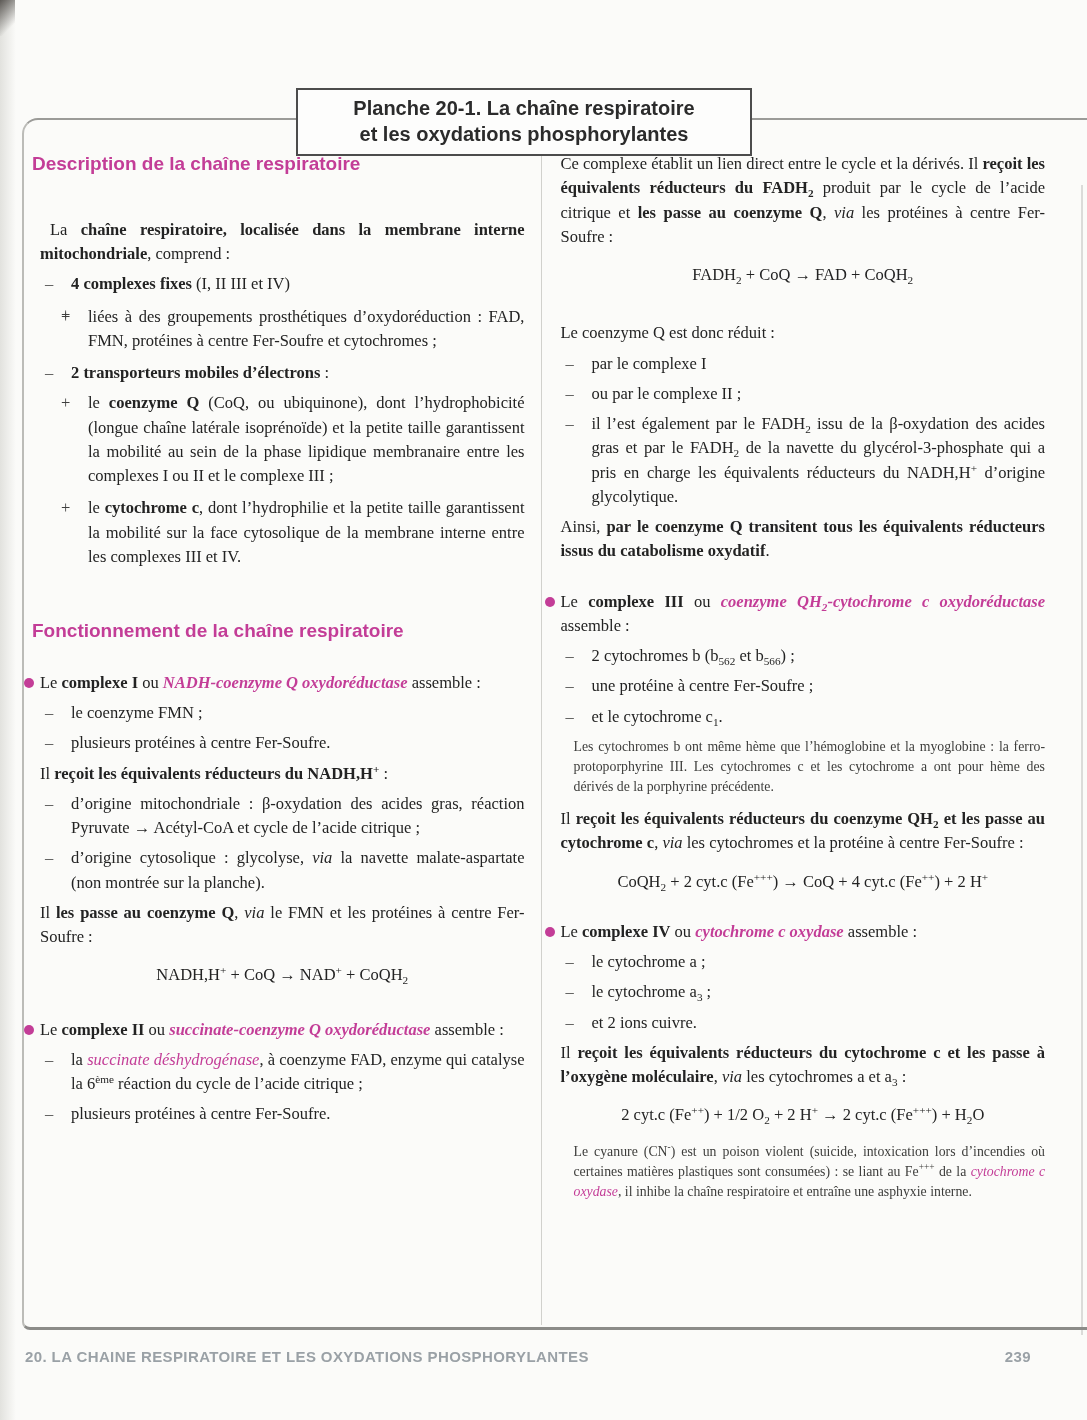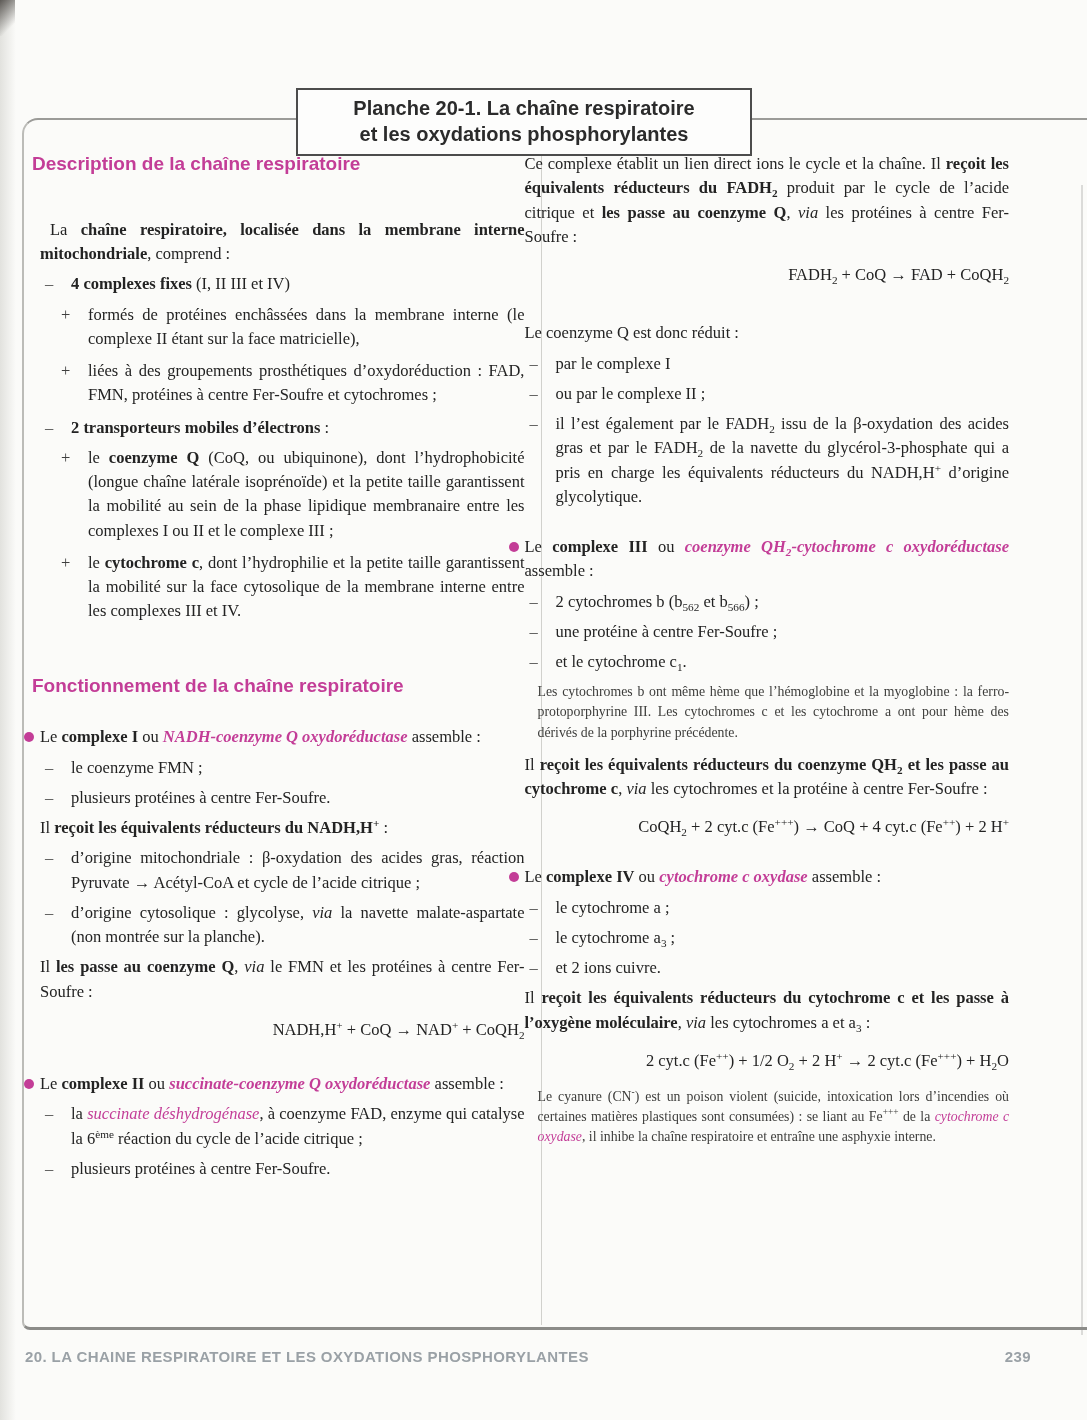--- a/index.html
+++ b/index.html
@@ -22,33 +22,33 @@
     border-top:2px solid #9b9b98;border-left:2px solid #bcbcb8;
     border-bottom:3px solid #8c8c89;border-top-left-radius:16px;
     border-bottom-left-radius:8px;}
   
   .title-box{position:absolute;left:296px;top:88px;width:456px;z-index:3;
     background:#fdfdfc;border:2px solid #4c4c4c;box-sizing:border-box;
     padding:5px 20px 6px;text-align:center;
     font-family:"Liberation Sans","DejaVu Sans",sans-serif;
     font-weight:bold;font-size:20px;line-height:1.32;color:#2b2b2b;}
   
-  .columns{position:absolute;left:40px;right:42px;top:152px;display:flex;}
+  .columns{position:absolute;left:40px;right:42px;top:152px;display:flex;gap:36px;}
   .col{width:calc(50% - 18px);box-sizing:border-box;}
   .divider{position:absolute;left:541px;top:145px;height:1180px;width:1px;
     background:#d1d1cd;}
   .col-heading{font-family:"Liberation Sans","DejaVu Sans",sans-serif;
     font-weight:bold;font-size:19px;color:var(--accent);
     margin:0 0 42px -8px;line-height:1.25;}
   .h-second{margin-top:50px;margin-bottom:28px;}
   
   .blk{margin:0 0 6px 0;text-align:justify;}
   .p{}
   .indent{text-indent:10px;}
-  .eq{text-align:right;margin:14px 0;}
+  .eq{text-align:center;margin:14px 0;}
   .note{font-size:13.8px;line-height:1.46;color:#3d3d3b;
     padding-left:13px;margin:8px 0 10px;}
   .dash{position:relative;padding-left:31px;}
   .dash > .marker{position:absolute;left:5px;color:#4a4a4a;}
   .plus{position:relative;padding-left:48px;margin-bottom:8px;}
   .plus > .marker{position:absolute;left:21px;color:#3f3f3f;}
   .bullet{position:relative;padding-left:0;}
   .bullet > .marker{position:absolute;left:-16px;top:7px;width:10px;height:10px;
     border-radius:50%;background:var(--accent);}
   .b{font-weight:bold;}
@@ -77,21 +77,21 @@
   <div>Planche 20-1. La chaîne respiratoire</div>
   <div>et les oxydations phosphorylantes</div>
 </div>
 
 <div class="columns">
   <div class="col">
     <div class="col-heading">Description de la chaîne respiratoire</div>
     <div>
         <div class="blk p indent"><span>La </span><span class="b">chaîne respiratoire, localisée dans la membrane interne mitochondriale</span><span>, comprend :</span></div>
         <div class="blk dash"><span class="marker">–</span><span class="content"><span class="b">4 complexes fixes</span><span> (I, II III et IV)</span></span></div>
-        <div class="blk plus"><span class="marker">+</span><span class="content"><span>formés de protéines enchâssées dans la membrane interne (le complexe II étant sur la face matricielle),</span></span></div>
+        <div class="blk plus"><span class="marker">+</span></div>
         <div class="blk plus"><span class="marker">+</span><span class="content"><span>liées à des groupements prosthétiques d’oxydoréduction : FAD, FMN, protéines à centre Fer-Soufre et cytochromes ;</span></span></div>
         <div class="blk dash"><span class="marker">–</span><span class="content"><span class="b">2 transporteurs mobiles d’électrons</span><span> :</span></span></div>
         <div class="blk plus"><span class="marker">+</span><span class="content"><span>le </span><span class="b">coenzyme Q</span><span> (CoQ, ou ubiquinone), dont l’hydrophobicité (longue chaîne latérale isoprénoïde) et la petite taille garantissent la mobilité au sein de la phase lipidique membranaire entre les complexes I ou II et le complexe III ;</span></span></div>
         <div class="blk plus"><span class="marker">+</span><span class="content"><span>le </span><span class="b">cytochrome c</span><span>, dont l’hydrophilie et la petite taille garantissent la mobilité sur la face cytosolique de la membrane interne entre les complexes III et IV.</span></span></div>
       </div>
     <div class="col-heading h-second">Fonctionnement de la chaîne respiratoire</div>
     <div>
         <div class="blk bullet"><span class="marker"></span><span class="content"><span>Le </span><span class="b">complexe I</span><span> ou </span><span class="b i m">NADH-coenzyme Q oxydoréductase</span><span> assemble :</span></span></div>
         <div class="blk dash"><span class="marker">–</span><span class="content"><span>le coenzyme FMN ;</span></span></div>
         <div class="blk dash"><span class="marker">–</span><span class="content"><span>plusieurs protéines à centre Fer-Soufre.</span></span></div>
@@ -100,26 +100,27 @@
         <div class="blk dash"><span class="marker">–</span><span class="content"><span>d’origine cytosolique : glycolyse, </span><span class="i">via</span><span> la navette malate-aspartate (non montrée sur la planche).</span></span></div>
         <div class="blk p"><span>Il </span><span class="b">les passe au coenzyme Q</span><span>, </span><span class="i">via</span><span> le FMN et les protéines à centre Fer-Soufre :</span></div>
         <div class="blk eq"><span>NADH,H</span><sup>+</sup><span> + CoQ → NAD</span><sup>+</sup><span> + CoQH</span><sub>2</sub></div>
         <div class="blk bullet" style="margin-top: 30px;"><span class="marker"></span><span class="content"><span>Le </span><span class="b">complexe II</span><span> ou </span><span class="b i m">succinate-coenzyme Q oxydoréductase</span><span> assemble :</span></span></div>
         <div class="blk dash"><span class="marker">–</span><span class="content"><span>la </span><span class="i m">succinate déshydrogénase</span><span>, à coenzyme FAD, enzyme qui catalyse la 6</span><sup>ème</sup><span> réaction du cycle de l’acide citrique ;</span></span></div>
         <div class="blk dash"><span class="marker">–</span><span class="content"><span>plusieurs protéines à centre Fer-Soufre.</span></span></div>
       </div>
   </div>
   <div class="col">
     <div>
-        <div class="blk p"><span>Ce complexe établit un lien direct ions le cycle et la chaîne. Il </span><span class="b">reçoit les équivalents réducteurs du FADH</span><sub class="b">2</sub><span> produit par le cycle de l’acide citrique et </span><span class="b">les passe au coenzyme Q</span><span>, </span><span class="i">via</span><span> les protéines à centre Fer-Soufre :</span></div>
+        <div class="blk p"><span>Ce complexe établit un lien direct entre le cycle et la dérivés. Il </span><span class="b">reçoit les équivalents réducteurs du FADH</span><sub class="b">2</sub><span> produit par le cycle de l’acide citrique et </span><span class="b">les passe au coenzyme Q</span><span>, </span><span class="i">via</span><span> les protéines à centre Fer-Soufre :</span></div>
         <div class="blk eq"><span>FADH</span><sub>2</sub><span> + CoQ → FAD + CoQH</span><sub>2</sub></div>
         <div class="blk p" style="margin-top: 34px;"><span>Le coenzyme Q est donc réduit :</span></div>
         <div class="blk dash"><span class="marker">–</span><span class="content"><span>par le complexe I</span></span></div>
         <div class="blk dash"><span class="marker">–</span><span class="content"><span>ou par le complexe II ;</span></span></div>
         <div class="blk dash"><span class="marker">–</span><span class="content"><span>il l’est également par le FADH</span><sub>2</sub><span> issu de la β-oxydation des acides gras et par le FADH</span><sub>2</sub><span> de la navette du glycérol-3-phosphate qui a pris en charge les équivalents réducteurs du NADH,H</span><sup>+</sup><span> d’origine glycolytique.</span></span></div>
+        <div class="blk p"><span>Ainsi, </span><span class="b">par le coenzyme Q transitent tous les équivalents réducteurs issus du catabolisme oxydatif</span><span>.</span></div>
         <div class="blk bullet" style="margin-top: 26px;"><span class="marker"></span><span class="content"><span>Le </span><span class="b">complexe III</span><span> ou </span><span class="b i m">coenzyme QH</span><sub class="b i m">2</sub><span class="b i m">-cytochrome c oxydoréductase</span><span> assemble :</span></span></div>
         <div class="blk dash"><span class="marker">–</span><span class="content"><span>2 cytochromes b (b</span><sub>562</sub><span> et b</span><sub>566</sub><span>) ;</span></span></div>
         <div class="blk dash"><span class="marker">–</span><span class="content"><span>une protéine à centre Fer-Soufre ;</span></span></div>
         <div class="blk dash"><span class="marker">–</span><span class="content"><span>et le cytochrome c</span><sub>1</sub><span>.</span></span></div>
         <div class="blk note"><span>Les cytochromes b ont même hème que l’hémoglobine et la myoglobine : la ferro-protoporphyrine III. Les cytochromes c et les cytochrome a ont pour hème des dérivés de la porphyrine précédente.</span></div>
         <div class="blk p"><span>Il </span><span class="b">reçoit les équivalents réducteurs du coenzyme QH</span><sub class="b">2</sub><span class="b"> et les passe au cytochrome c</span><span>, </span><span class="i">via</span><span> les cytochromes et la protéine à centre Fer-Soufre :</span></div>
         <div class="blk eq"><span>CoQH</span><sub>2</sub><span> + 2 cyt.c (Fe</span><sup>+++</sup><span>) → CoQ + 4 cyt.c (Fe</span><sup>++</sup><span>) + 2 H</span><sup>+</sup></div>
         <div class="blk bullet" style="margin-top: 26px;"><span class="marker"></span><span class="content"><span>Le </span><span class="b">complexe IV</span><span> ou </span><span class="b i m">cytochrome c oxydase</span><span> assemble :</span></span></div>
         <div class="blk dash"><span class="marker">–</span><span class="content"><span>le cytochrome a ;</span></span></div>
         <div class="blk dash"><span class="marker">–</span><span class="content"><span>le cytochrome a</span><sub>3</sub><span> ;</span></span></div>

